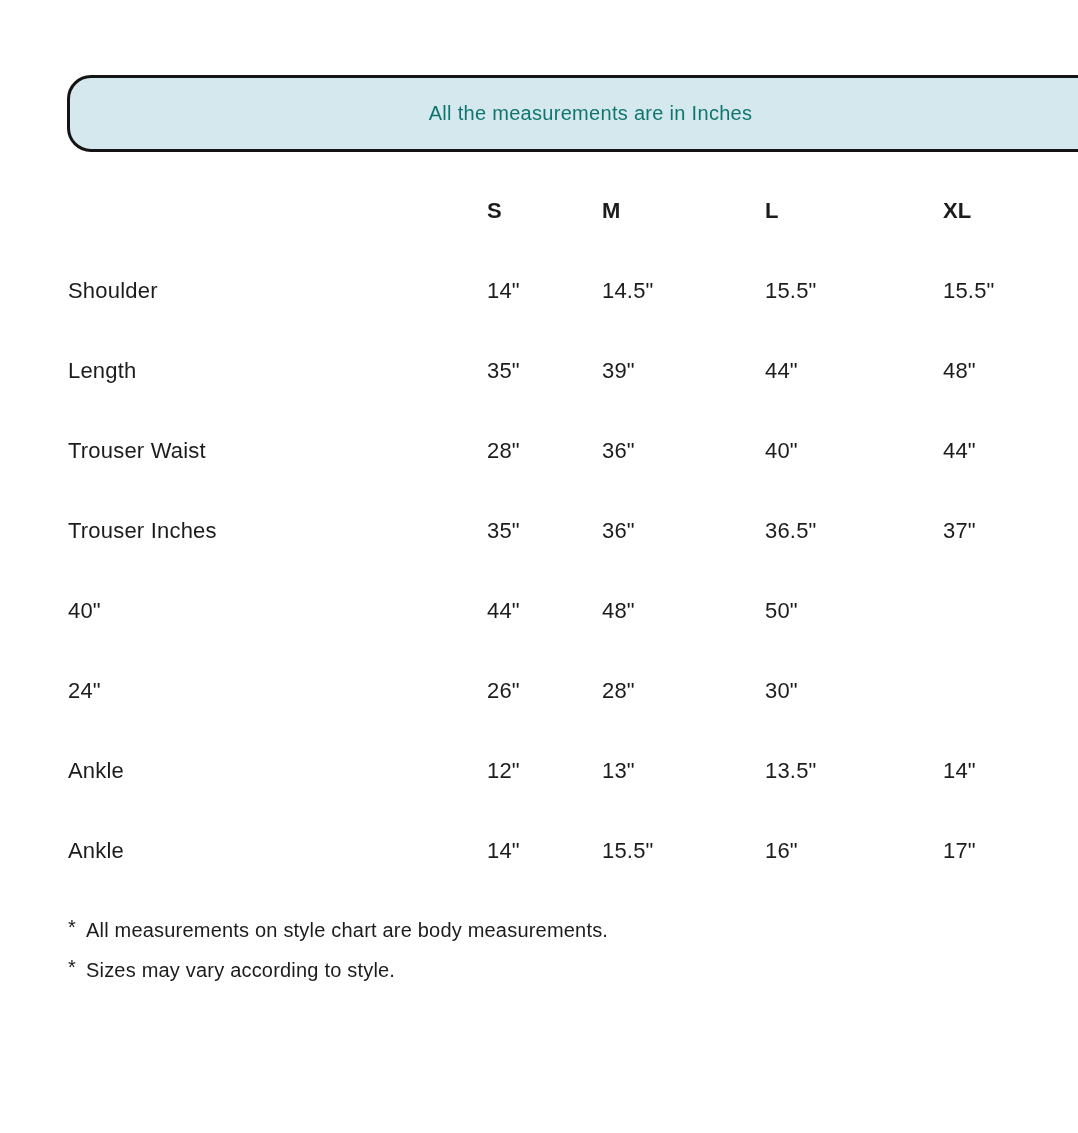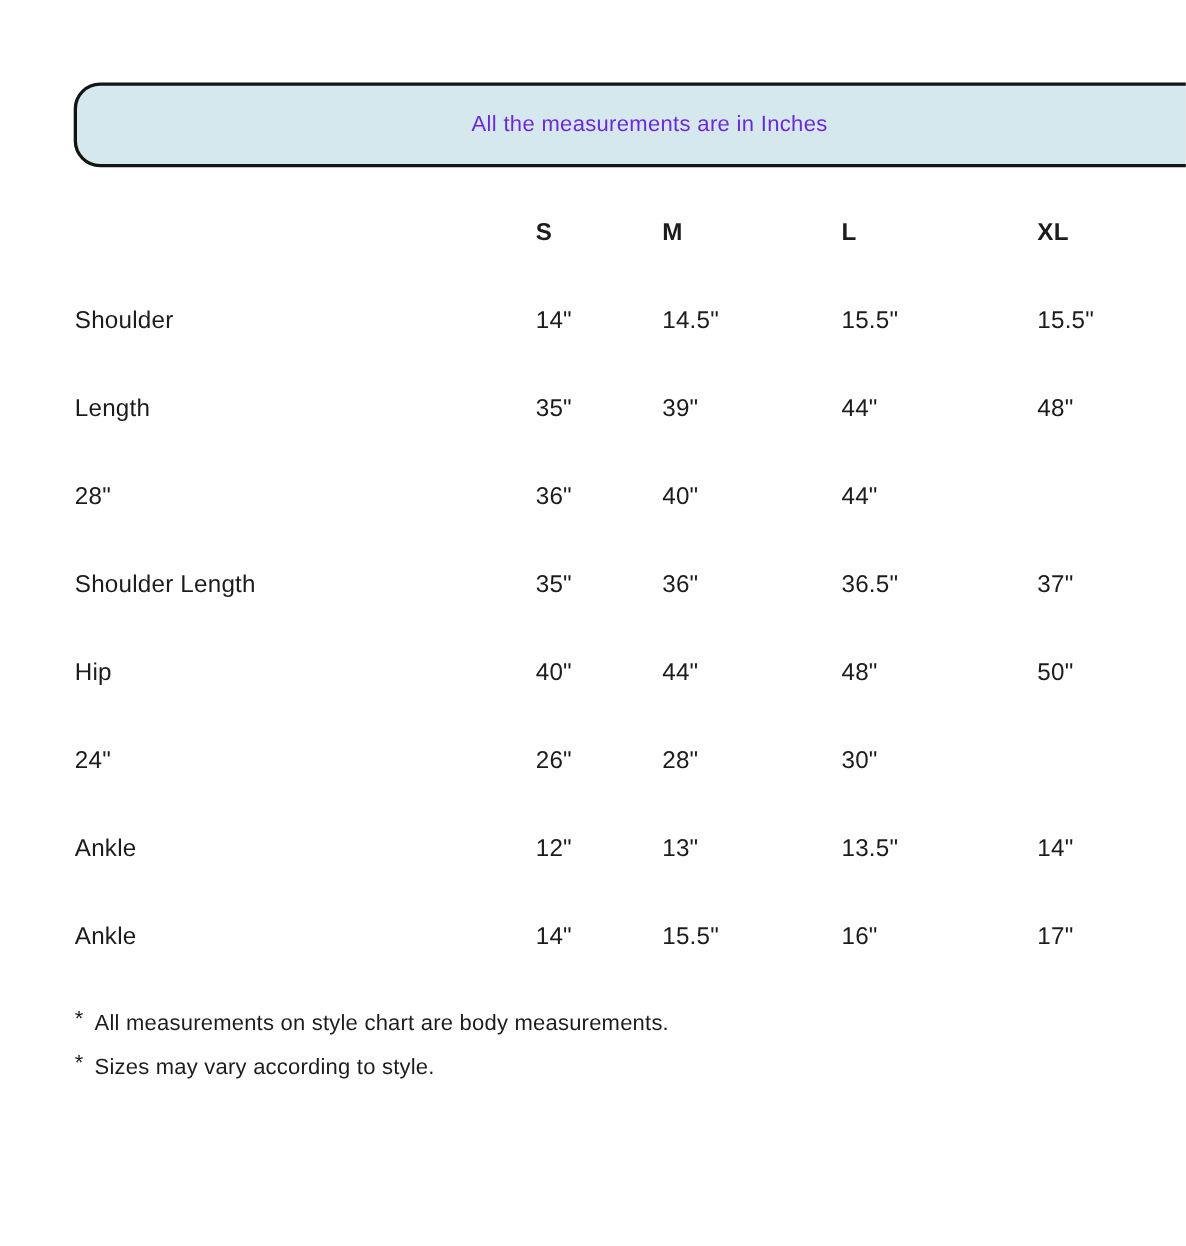--- a/index.html
+++ b/index.html
@@ -24,21 +24,21 @@
     background: #d5e8ee;
     border: 3px solid #141414;
     border-radius: 24px;
     display: flex;
     align-items: center;
     justify-content: center;
   }
   .banner span {
     font-size: 20px;
     letter-spacing: 0.3px;
-    color: #6d28d9;
+    color: #0f766e;
   }
   .chart {
     position: absolute;
     left: 68px;
     top: 171px;
     right: 0;
   }
   .row {
     display: grid;
     grid-template-columns: 419px 115px 163px 178px 1fr;
@@ -97,36 +97,36 @@
 
   <div class="row">
     <div class="cell">Length</div>
     <div class="cell">35"</div>
     <div class="cell">39"</div>
     <div class="cell">44"</div>
     <div class="cell">48"</div>
   </div>
 
   <div class="row">
+    <div class="cell">Trouser Waist</div>
     <div class="cell">28"</div>
     <div class="cell">36"</div>
     <div class="cell">40"</div>
     <div class="cell">44"</div>
   </div>
 
   <div class="row">
-    <div class="cell">Shoulder Length</div>
+    <div class="cell">Trouser Inches</div>
     <div class="cell">35"</div>
     <div class="cell">36"</div>
     <div class="cell">36.5"</div>
     <div class="cell">37"</div>
   </div>
 
   <div class="row">
-    <div class="cell">Hip</div>
     <div class="cell">40"</div>
     <div class="cell">44"</div>
     <div class="cell">48"</div>
     <div class="cell">50"</div>
   </div>
 
   <div class="row">
     <div class="cell">24"</div>
     <div class="cell">26"</div>
     <div class="cell">28"</div>

